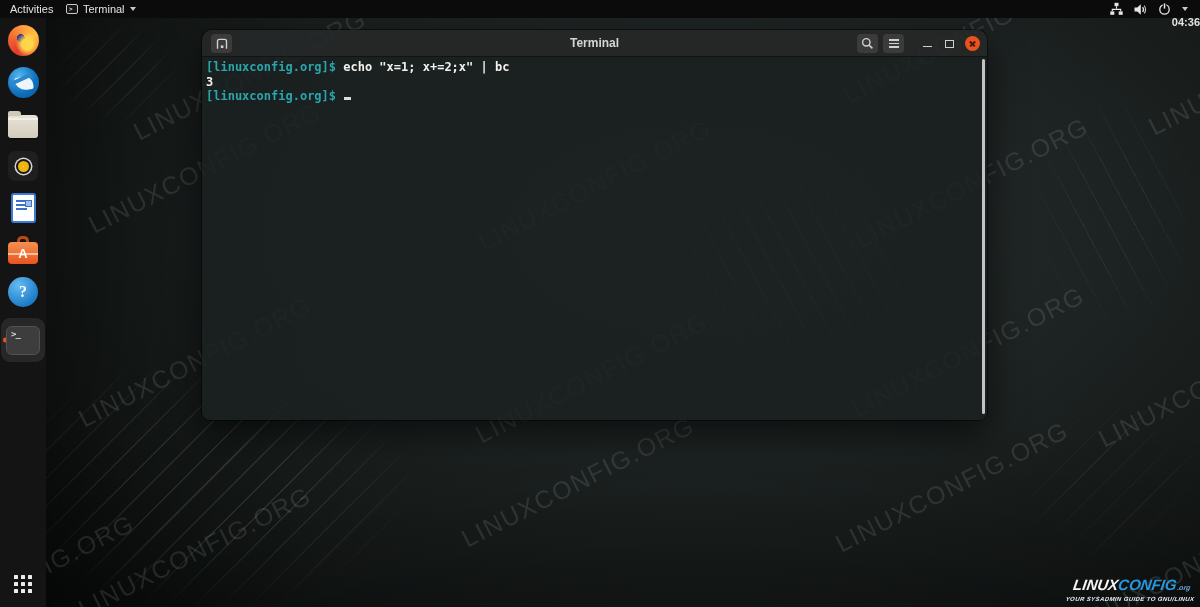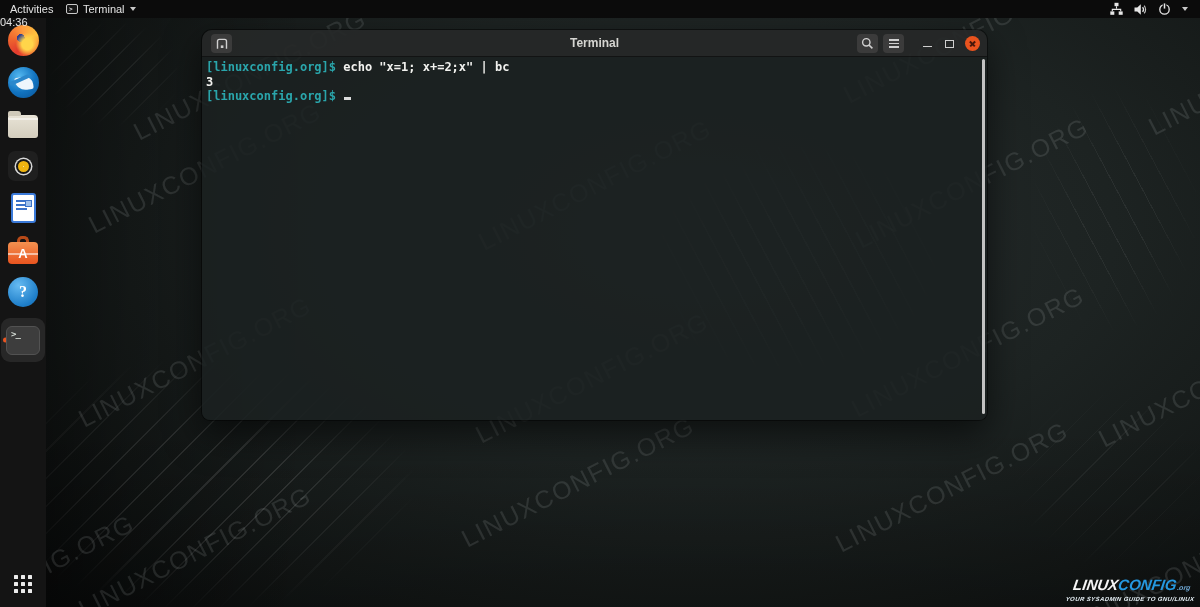--- a/index.html
+++ b/index.html
@@ -19,21 +19,21 @@
     font-size:25px; letter-spacing:1.5px; white-space:nowrap; color:rgba(208,219,219,0.13); }
 
   
   .top-bar { position:absolute; left:0; top:0; width:1200px; height:18px; background:#0b0b0b;
     color:#e3e3e3; font-size:11px; display:flex; align-items:center; z-index:30; }
   .activities { height:100%; display:flex; align-items:center; padding:0 10px; font-weight:500; }
   .app-menu { position:absolute; left:60px; height:100%; display:flex; align-items:center; gap:5px; padding:0 6px; }
   .mini-term { width:12px; height:10px; border:1px solid #c9c9c9; border-radius:2px; background:#161616; position:relative; }
   .mini-term::before { content:">"; position:absolute; left:2px; top:0px; font:bold 6px "DejaVu Sans Mono",monospace; color:#ddd; }
   .caret-down { width:0; height:0; border-left:3.5px solid transparent; border-right:3.5px solid transparent; border-top:4px solid #c9c9c9; }
-  .clock { position:absolute; left:0; right:0; text-align:left; font-weight:400; pointer-events:none;margin-top:25px; }
+  .clock { position:absolute; left:0; right:0; text-align:right; font-weight:700; pointer-events:none;margin-top:25px; }
   .clock span { pointer-events:auto; }
   .status { position:absolute; right:6px; height:100%; display:flex; align-items:center; gap:11px; padding:0 6px; }
 
   
   .dock { position:absolute; left:0; top:18px; bottom:0; width:46px; background:#141414;
     display:flex; flex-direction:column; align-items:center; padding-top:6px; gap:10px; z-index:25; }
   .dock-item { width:44px; height:32px; display:flex; align-items:center; justify-content:center; position:relative; }
   .ico-ff { width:31px; height:31px; border-radius:50%;
     background: radial-gradient(circle at 62% 62%, #ffd54a 0 20%, rgba(255,213,74,0) 42%),
                 radial-gradient(circle at 41% 42%, #30408f 0 15%, rgba(48,64,143,0) 16%),

